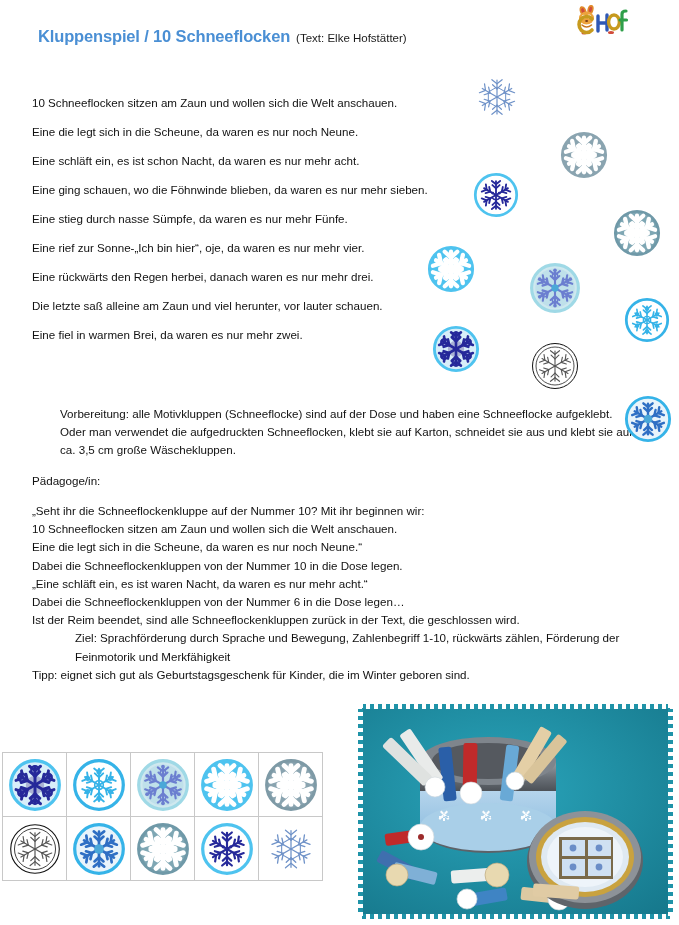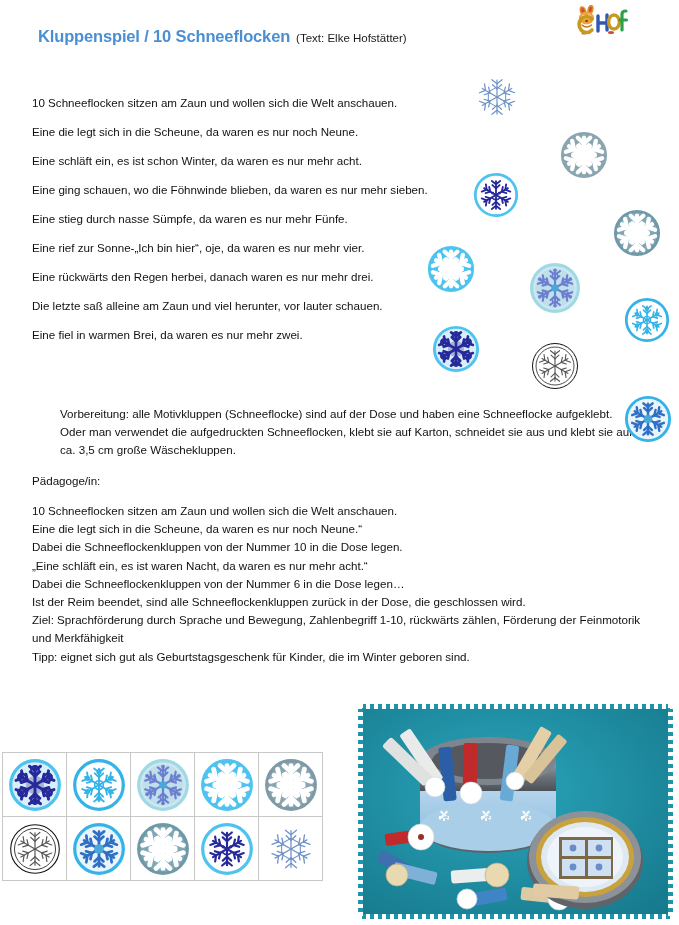--- a/index.html
+++ b/index.html
@@ -80,21 +80,21 @@
   .ped-block {
     position: absolute;
     left: 32px; top: 502px;
     width: 610px;
   }
   .ped-line {
     font-size: 11.6px;
     line-height: 18.2px;
     white-space: nowrap;
   }
-  .ped-line.wrapped { white-space: normal; }
+  .ped-line.wrapped { white-space: normal; margin-left: 43px; }
 
   
   .flake-grid {
     position: absolute;
     left: 2px; top: 752px;
     width: 320px;
     display: grid;
     grid-template-columns: repeat(5, 64px);
     grid-template-rows: repeat(2, 64px);
     border-left: 1px solid #c8c8c8;
@@ -169,42 +169,43 @@
 
       <path d="M51 28 v-16 q0-3 4-3 M49 18 h6.5" stroke="#2f9f4a" stroke-width="3.2" fill="none" stroke-linecap="round"></path>
       <ellipse cx="40" cy="30.5" rx="3" ry="1.5" fill="#d14b3a"></ellipse>
     </svg>
   </div>
 </div>
 
 <div class="verses">
     <div class="verse-line">10 Schneeflocken sitzen am Zaun und wollen sich die Welt anschauen.</div>
     <div class="verse-line">Eine die legt sich in die Scheune, da waren es nur noch Neune.</div>
-    <div class="verse-line">Eine schläft ein, es ist schon Winter, da waren es nur mehr acht.</div>
+    <div class="verse-line">Eine schläft ein, es ist schon Nacht, da waren es nur mehr acht.</div>
     <div class="verse-line">Eine ging schauen, wo die Föhnwinde blieben, da waren es nur mehr sieben.</div>
     <div class="verse-line">Eine stieg durch nasse Sümpfe, da waren es nur mehr Fünfe.</div>
     <div class="verse-line">Eine rief zur Sonne-„Ich bin hier“, oje, da waren es nur mehr vier.</div>
     <div class="verse-line">Eine rückwärts den Regen herbei, danach waren es nur mehr drei.</div>
     <div class="verse-line">Die letzte saß alleine am Zaun und viel herunter, vor lauter schauen.</div>
     <div class="verse-line">Eine fiel in warmen Brei, da waren es nur mehr zwei.</div>
   </div>
 
 <div class="prep-block">
   <p>Vorbereitung: alle Motivkluppen (Schneeflocke) sind auf der Dose und haben eine Schneeflocke aufgeklebt. Oder man verwendet die aufgedruckten Schneeflocken, klebt sie auf Karton, schneidet sie aus und klebt sie auf ca. 3,5 cm große Wäschekluppen.</p>
 </div>
 
 <div class="section-label">Pädagoge/in:</div>
 
 <div class="ped-block">
+    <div class="ped-line">„Seht ihr die Schneeflockenkluppe auf der Nummer 10? Mit ihr beginnen wir:</div>
     <div class="ped-line">10 Schneeflocken sitzen am Zaun und wollen sich die Welt anschauen.</div>
     <div class="ped-line">Eine die legt sich in die Scheune, da waren es nur noch Neune.“</div>
     <div class="ped-line">Dabei die Schneeflockenkluppen von der Nummer 10 in die Dose legen.</div>
     <div class="ped-line">„Eine schläft ein, es ist waren Nacht, da waren es nur mehr acht.“</div>
     <div class="ped-line">Dabei die Schneeflockenkluppen von der Nummer 6 in die Dose legen…</div>
-    <div class="ped-line">Ist der Reim beendet, sind alle Schneeflockenkluppen zurück in der Dose, die geschlossen wird.</div>
+    <div class="ped-line">Ist der Reim beendet, sind alle Schneeflockenkluppen zurück in der Text, die geschlossen wird.</div>
     <div class="ped-line wrapped">Ziel: Sprachförderung durch Sprache und Bewegung, Zahlenbegriff 1-10, rückwärts zählen, Förderung der Feinmotorik und Merkfähigkeit</div>
     <div class="ped-line">Tipp: eignet sich gut als Geburtstagsgeschenk für Kinder, die im Winter geboren sind.</div>
   </div>
 
 <div class="flake-grid">
     <div class="flake-cell">
       <svg width="54" height="54" viewBox="0 0 100 100">
         <circle cx="50" cy="50" r="45" fill="#d8eef9" stroke="#4ec3ef" stroke-width="6"></circle>
         <circle cx="50" cy="50" r="17" fill="#9b9ec7" opacity="0.75" stroke="none"></circle>
         <g stroke="#26299a" stroke-width="5.5" fill="none" stroke-linecap="round">

